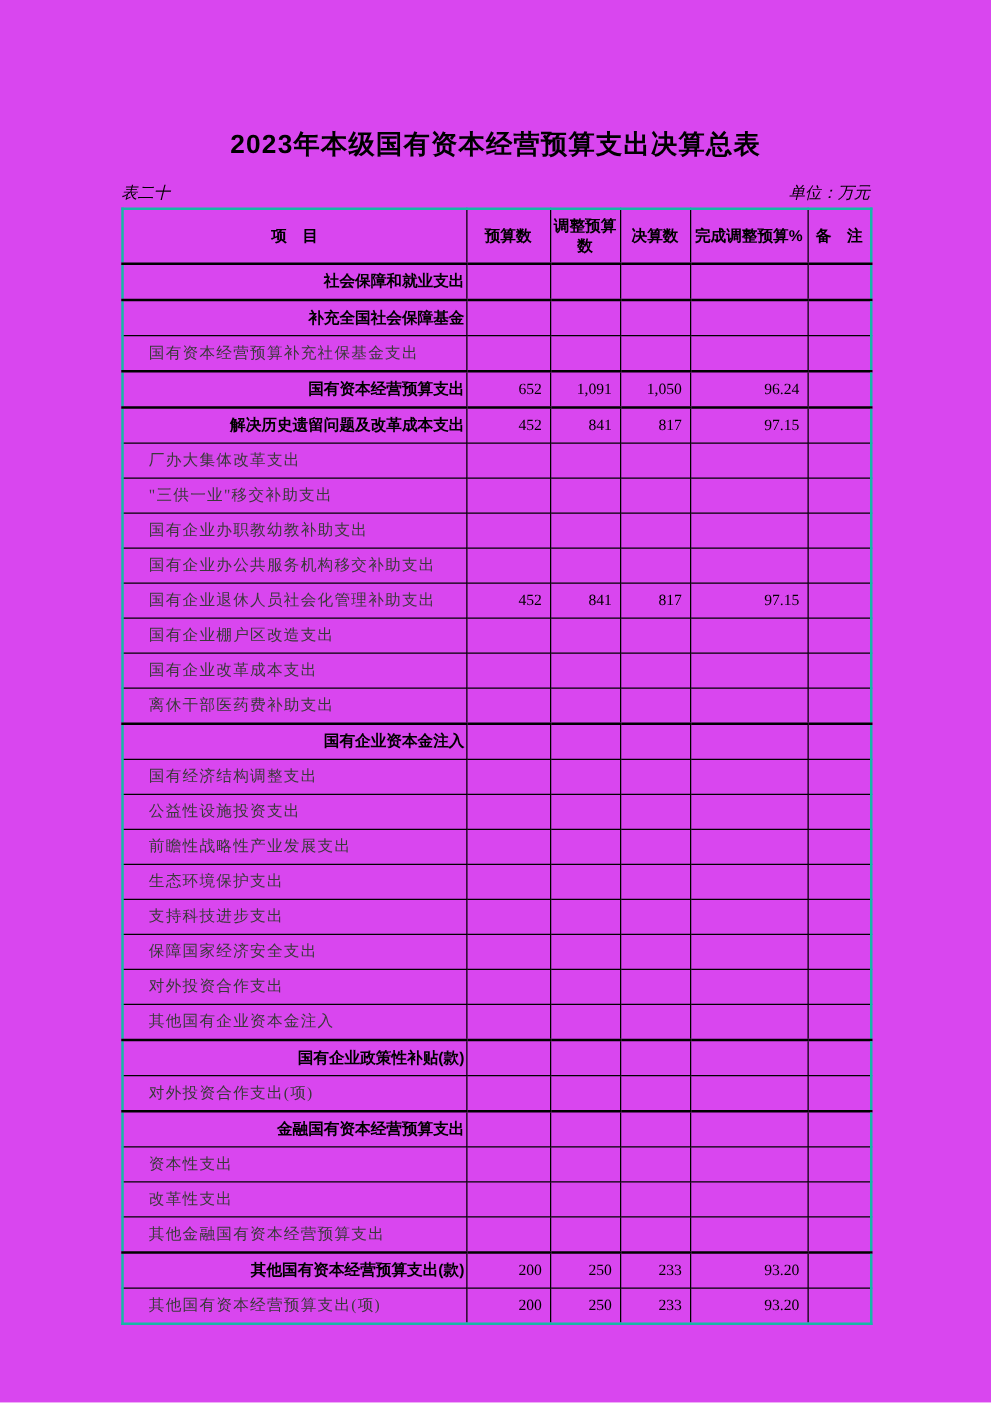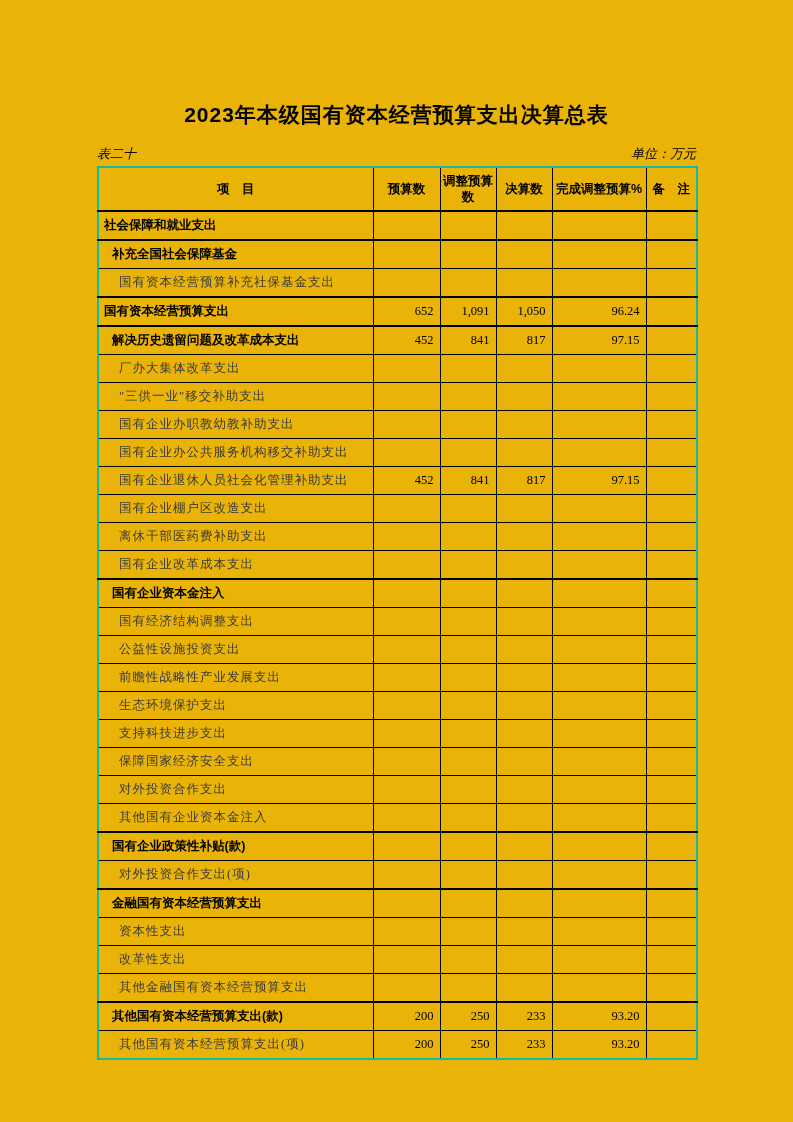--- a/index.html
+++ b/index.html
@@ -1,20 +1,20 @@
 <!DOCTYPE html>
 <html><head>
 <meta charset="utf-8">
 <style>
   html, body { margin: 0; padding: 0; background: #fff; }
   .page {
     position: relative;
     width: 793px;
     height: 1122px;
-    background: #eab308;
+    background: #d946ef;
     font-family: "Liberation Sans", sans-serif;
     color: #000;
     overflow: hidden;
   }
   .doc-title {
     margin: 0;
     padding-top: 101px;
     text-align: center;
     font-size: 21px;
     font-weight: bold;
@@ -69,21 +69,21 @@
   }
   tr.lv0 td.item { padding-left: 5px;  font-weight: bold; }
   tr.lv1 td.item { padding-left: 13px; font-weight: bold; }
   tr.lv2 td.item {
     padding-left: 20px;
     font-weight: normal;
     font-family: "Liberation Serif", serif;
     color: #3a3a3a;
     letter-spacing: 1px;
   }
-  tr.lv0 td, tr.lv1 td { border-top-width: 2px; }
+  tr.lv0 td, tr.lv1 td { border-top-width: 2px; text-align: right; }
 </style>
 </head>
 <body>
 
 <div class="page">
   <h1 class="doc-title">2023年本级国有资本经营预算支出决算总表</h1>
 
   <div class="content">
     <div class="meta-row">
       <span>表二十</span>
@@ -192,29 +192,29 @@
           </tr>
           <tr class="lv2">
             <td class="item">国有企业棚户区改造支出</td>
             <td class="num"></td>
             <td class="num"></td>
             <td class="num"></td>
             <td class="num"></td>
             <td class="num"></td>
           </tr>
           <tr class="lv2">
+            <td class="item">国有企业改革成本支出</td>
+            <td class="num"></td>
+            <td class="num"></td>
+            <td class="num"></td>
+            <td class="num"></td>
+            <td class="num"></td>
+          </tr>
+          <tr class="lv2">
             <td class="item">离休干部医药费补助支出</td>
-            <td class="num"></td>
-            <td class="num"></td>
-            <td class="num"></td>
-            <td class="num"></td>
-            <td class="num"></td>
-          </tr>
-          <tr class="lv2">
-            <td class="item">国有企业改革成本支出</td>
             <td class="num"></td>
             <td class="num"></td>
             <td class="num"></td>
             <td class="num"></td>
             <td class="num"></td>
           </tr>
           <tr class="lv1">
             <td class="item">国有企业资本金注入</td>
             <td class="num"></td>
             <td class="num"></td>

